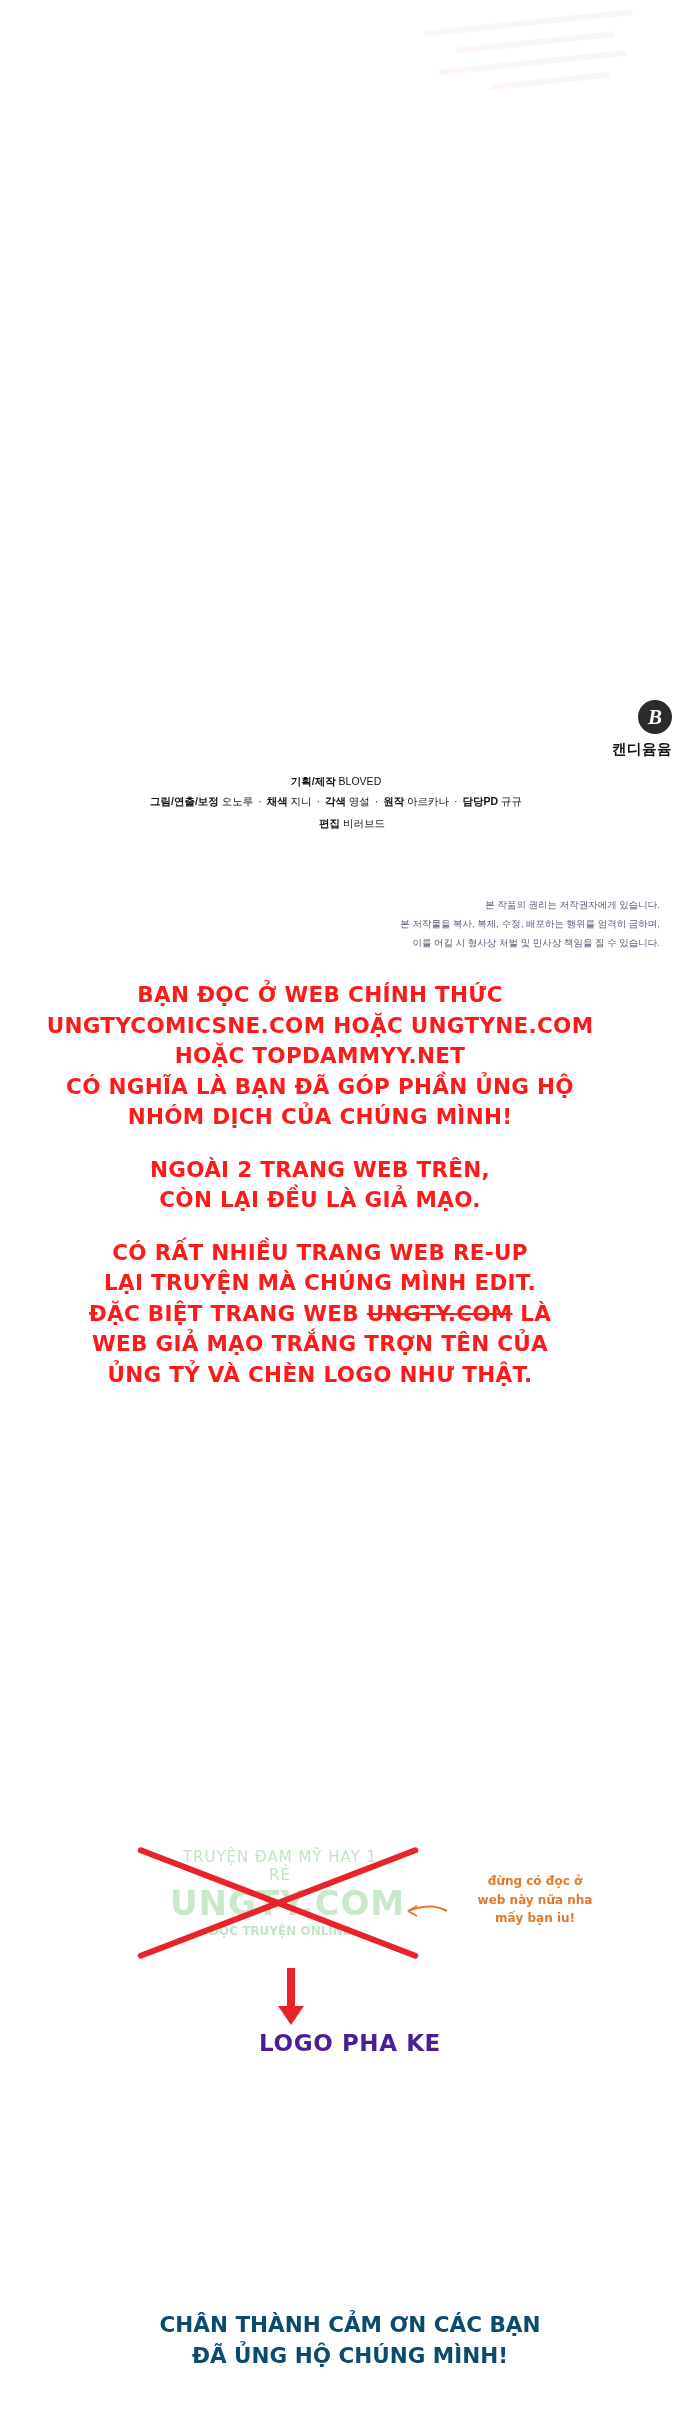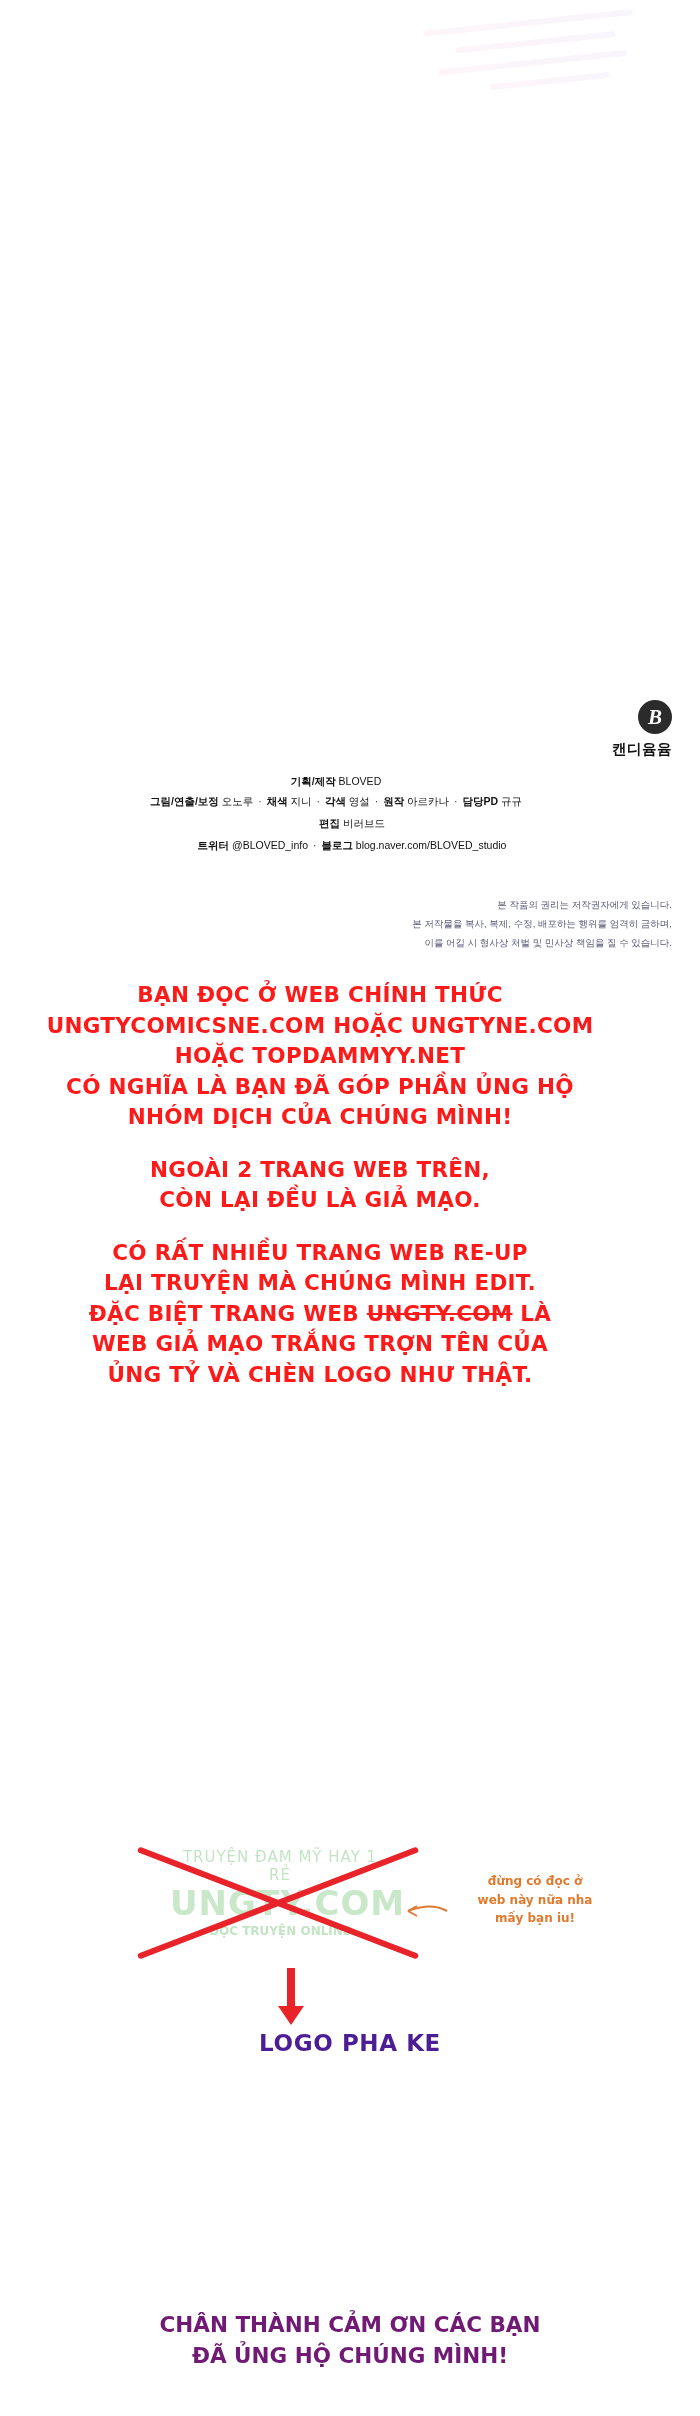--- a/index.html
+++ b/index.html
@@ -92,21 +92,21 @@
   .credit-line .sep { color: #333; padding: 0 2px; }
   .credit-line.small-gap { margin-top: 2px; padding-left: 32px; }
 
   
   .copyright {
     position: absolute;
     top: 895px;
     left: 0;
     width: 700px;
     text-align: right;
-    padding-right: 28px;
+    padding-right: 40px;
     box-sizing: border-box;
     font-size: 9.5px;
     line-height: 2.0;
     color: #5a5a7a;
   }
 
   
   .vn-block {
     position: absolute;
     top: 980px;
@@ -227,21 +227,21 @@
     font-weight: bold;
     letter-spacing: 0.6px;
   }
 
   .vn-thanks {
     position: absolute;
     top: 2310px;
     left: 0;
     width: 700px;
     text-align: center;
-    color: #701a75;
+    color: #0c4a6e;
     font-family: "DejaVu Sans", sans-serif;
     font-weight: bold;
     font-size: 21.5px;
     line-height: 1.42;
   }
 </style>
 </head>
 <body>
 
 <div class="page">
@@ -279,27 +279,20 @@
       <span class="sep">·</span>
       <span class="role">담당PD</span>
       <span>규규</span>
     </div>
 
     <div class="credit-line small-gap">
       <span class="role">편집</span>
       <span>비러브드</span>
     </div>
 
-    <div class="credit-line small-gap">
-      <span class="role">트위터</span>
-      <span>@BLOVED_info</span>
-      <span class="sep">·</span>
-      <span class="role">블로그</span>
-      <span>blog.naver.com/BLOVED_studio</span>
-    </div>
   </div>
 
   <div class="copyright">
     <div>본 작품의 권리는 저작권자에게 있습니다.</div>
     <div>본 저작물을 복사, 복제, 수정, 배포하는 행위를 엄격히 금하며,</div>
     <div>이를 어길 시 형사상 처벌 및 민사상 책임을 질 수 있습니다.</div>
   </div>
 
   <div class="vn-block">
     <div class="vn-red">

